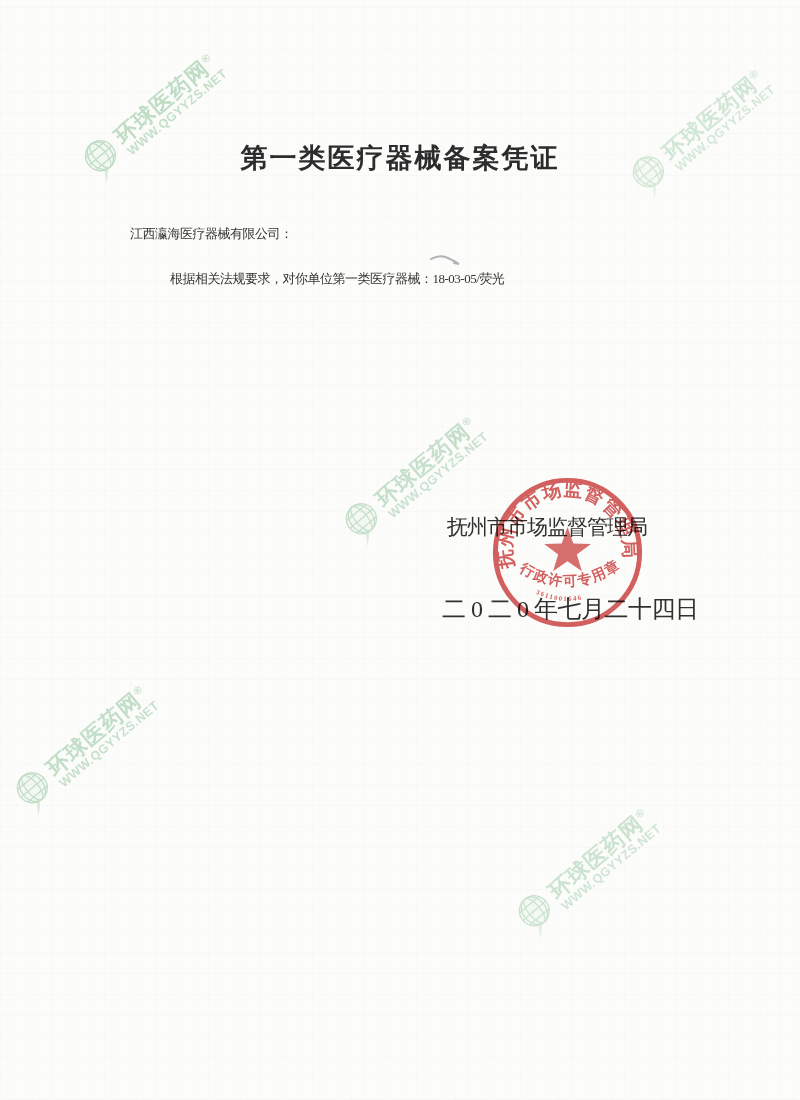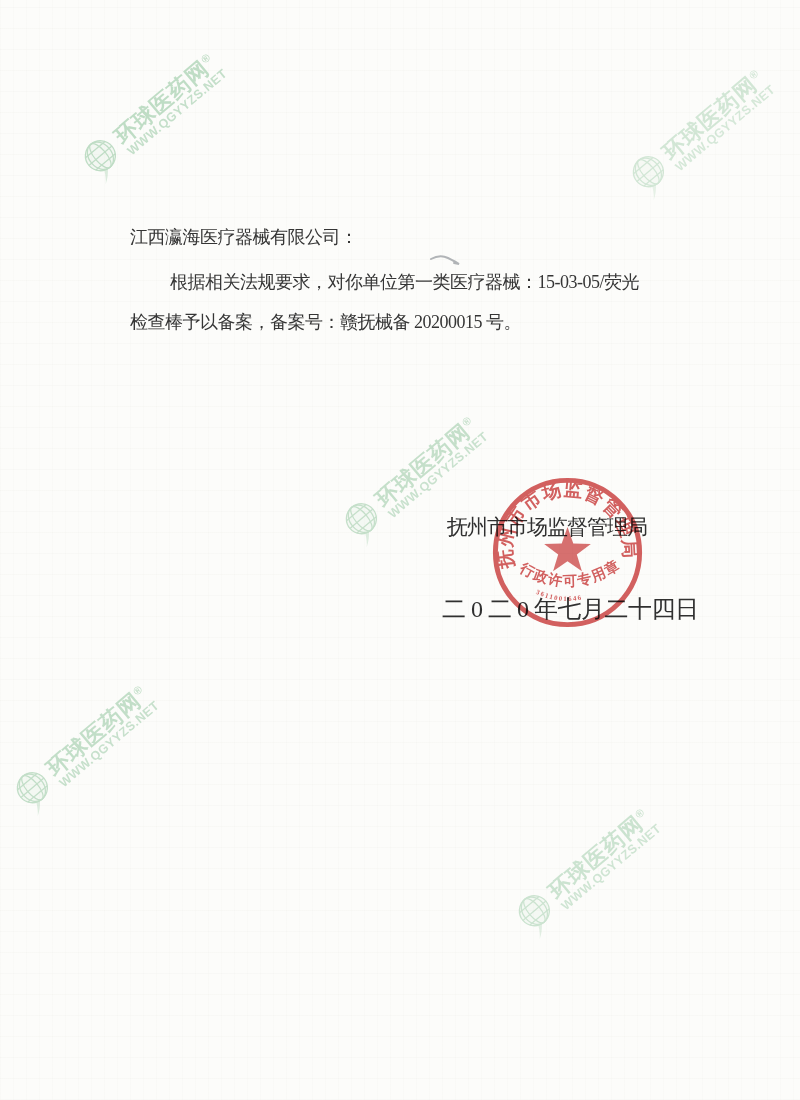--- a/index.html
+++ b/index.html
@@ -16,21 +16,21 @@
       repeating-linear-gradient(90deg, rgba(185,185,172,0.04) 0 1px, transparent 1px 13px),
       #fcfcfa;
   }
   
   .doc-title{
     position:absolute;left:0;top:140px;width:800px;
     text-align:center;font-size:27px;font-weight:bold;
     letter-spacing:2px;color:#2c2c2c;
   }
   .bodyline{
-    position:absolute;font-size:18px;color:#353535;
+    position:absolute;font-size:13px;color:#353535;
     letter-spacing:-0.5px;white-space:nowrap;
   }
   .salutation{left:130px;top:225px;}
   .para1{left:170px;top:270px;}
   .para2{left:130px;top:310px;}
   .issuer{
     position:absolute;left:447px;top:513px;font-size:21px;
     color:#303030;letter-spacing:-1px;white-space:nowrap;z-index:3;
   }
   .dateline{
@@ -168,23 +168,23 @@
         </g>
         <path d="M11 30 Q7 38 3 42 Q10 38 15 31 Z" fill="rgba(143,196,155,0.55)"></path>
       </svg>
       <div class="wm-text">
         <div class="wm-name"><span>环球医药网</span><span class="wm-reg">®</span></div>
         <div class="wm-url">WWW.QGYYZS.NET</div>
       </div>
     </div>
   </div>
 
+  <div class="doc-title">第一类医疗器械备案凭证</div>
   <div class="bodyline salutation">江西瀛海医疗器械有限公司：</div>
-  <div class="bodyline para1">根据相关法规要求，对你单位第一类医疗器械：15-03-05/荧光</div>
-  <div class="bodyline para2">检查棒予以备案，备案号：赣抚械备 20200015 号。</div>
+  <div class="bodyline para1">根据相关法规要求，对你单位第一类医疗器械：18-03-05/荧光</div>
   <div class="issuer">抚州市市场监督管理局</div>
   <div class="dateline">二 0 二 0 年七月二十四日</div>
 
   <svg class="squiggle" width="32" height="18" viewBox="0 0 32 18">
     <path d="M1 6 Q10 1 18 5 T29 11 L24 10" stroke="#8a8f94" stroke-width="2" fill="none" stroke-linecap="round"></path>
   </svg>
 
   <svg class="seal" viewBox="0 0 160 160">
     <circle cx="80" cy="80" r="73.5" fill="none" stroke="#cf4b4b" stroke-width="5"></circle>
     <defs>

